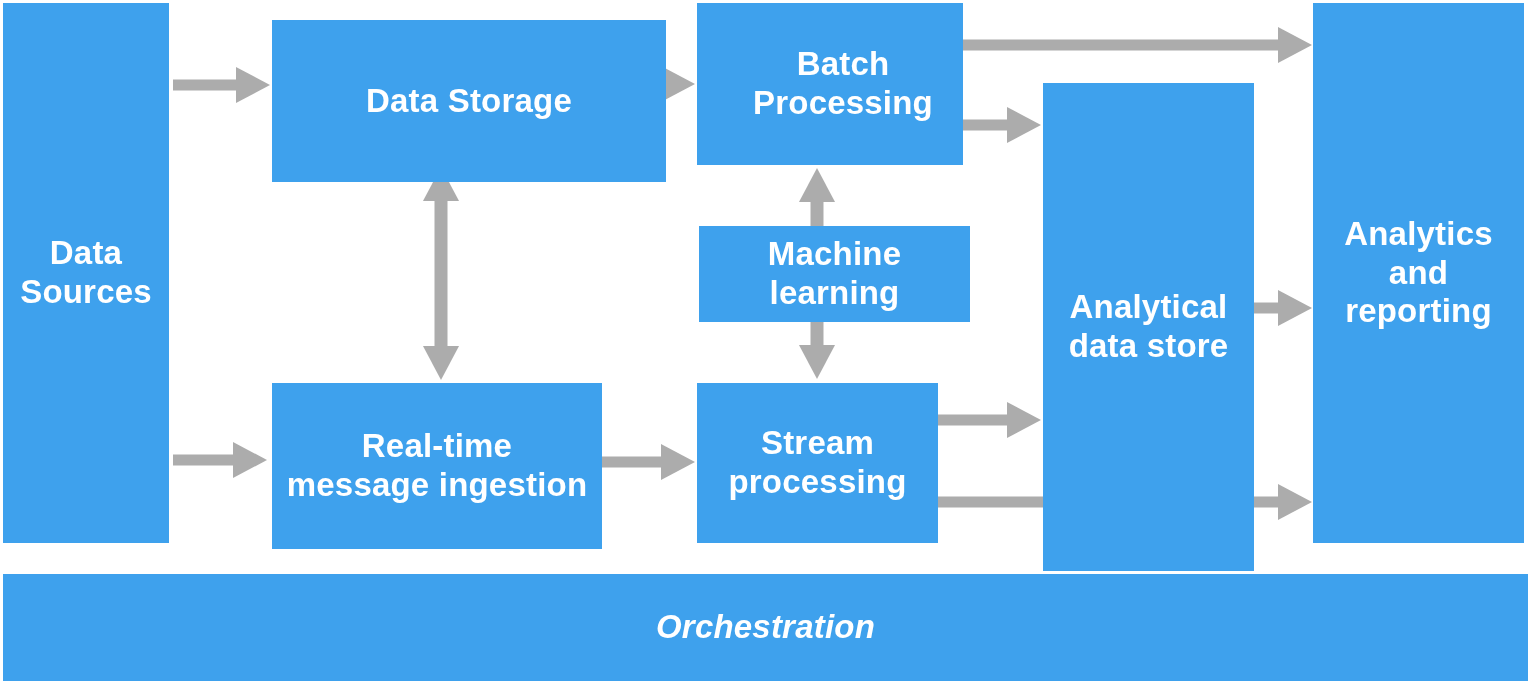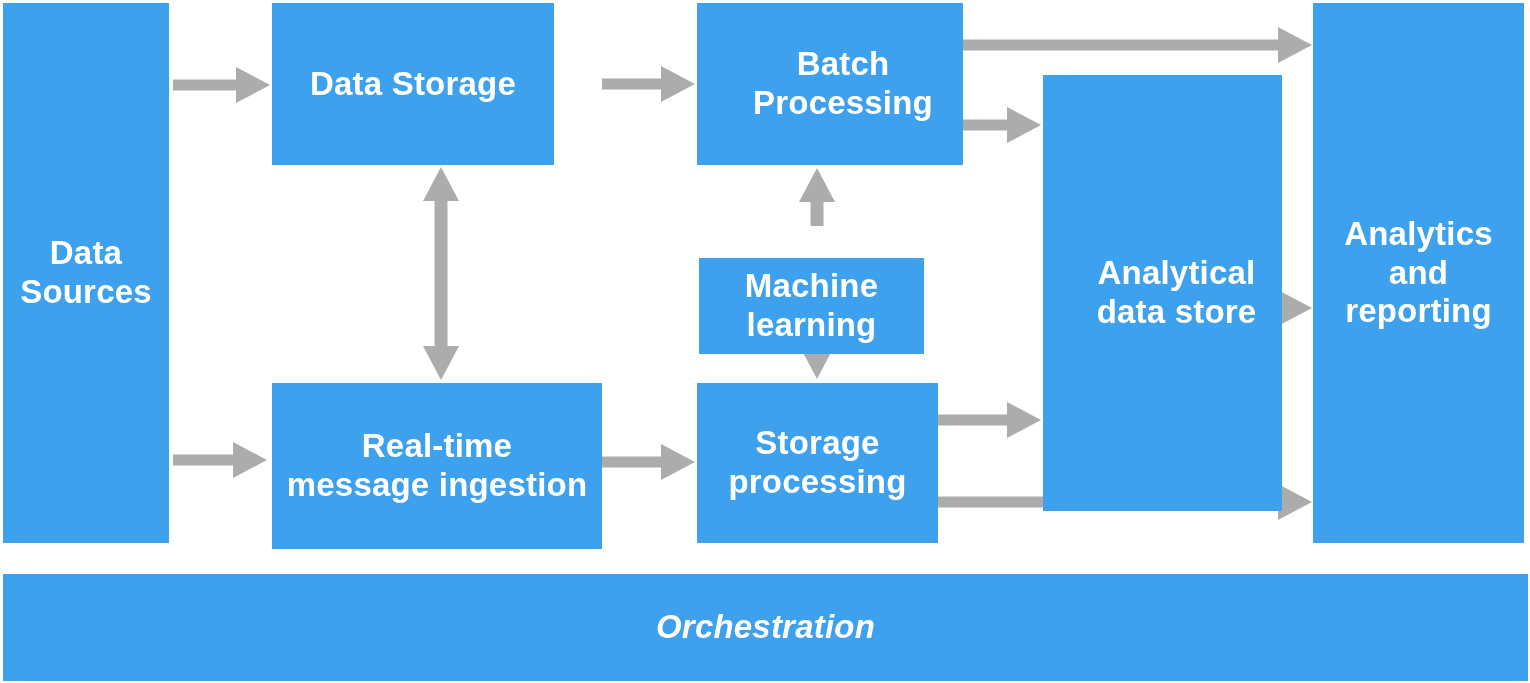--- a/index.html
+++ b/index.html
@@ -45,26 +45,26 @@
   }
   .node .label {
     white-space: pre-line;
     font-size: 33px;
     font-weight: 700;
     line-height: 1.18;
     letter-spacing: 0.2px;
   }
   
   .n-data-sources            { left: 3px;    top: 3px;   width: 166px;  height: 540px; }
-  .n-data-storage            { left: 272px;  top: 3px;   width: 282px;  height: 162px; justify-content: center; }
+  .n-data-storage            { left: 272px;  top: 20px;   width: 394px;  height: 162px; justify-content: center; }
   .n-batch-processing        { left: 697px;  top: 3px;   width: 240px;  height: 162px; padding-left: 26px; }
-  .n-machine-learning        { left: 699px;  top: 226px; width: 225px;  height: 96px; margin-top: 32px;  }
+  .n-machine-learning        { left: 699px;  top: 226px; width: 271px;  height: 96px;  }
   .n-real-time               { left: 272px;  top: 383px; width: 330px;  height: 166px; }
   .n-stream-processing       { left: 697px;  top: 383px; width: 241px;  height: 160px; }
-  .n-analytical-data-store   { left: 1043px; top: 75px;  width: 211px;  height: 436px; padding-left: 28px; }
+  .n-analytical-data-store   { left: 1043px; top: 83px;  width: 211px;  height: 488px; }
   .n-analytics-reporting     { left: 1313px; top: 3px;   width: 211px;  height: 540px; }
   .n-orchestration           { left: 3px;    top: 574px; width: 1525px; height: 107px; font-style: italic; }
 </style>
 </head>
 <body>
 
 <div class="canvas">
 
   <svg class="arrows" viewBox="0 0 1530 683" xmlns="http://www.w3.org/2000/svg">
 
@@ -149,21 +149,21 @@
     <span class="label">Machine
 learning</span>
   </div>
 
   <div class="node n-real-time">
     <span class="label">Real-time
 message ingestion</span>
   </div>
 
   <div class="node n-stream-processing">
-    <span class="label">Storage
+    <span class="label">Stream
 processing</span>
   </div>
 
   <div class="node n-analytical-data-store">
     <span class="label">Analytical
 data store</span>
   </div>
 
   <div class="node n-analytics-reporting">
     <span class="label">Analytics

